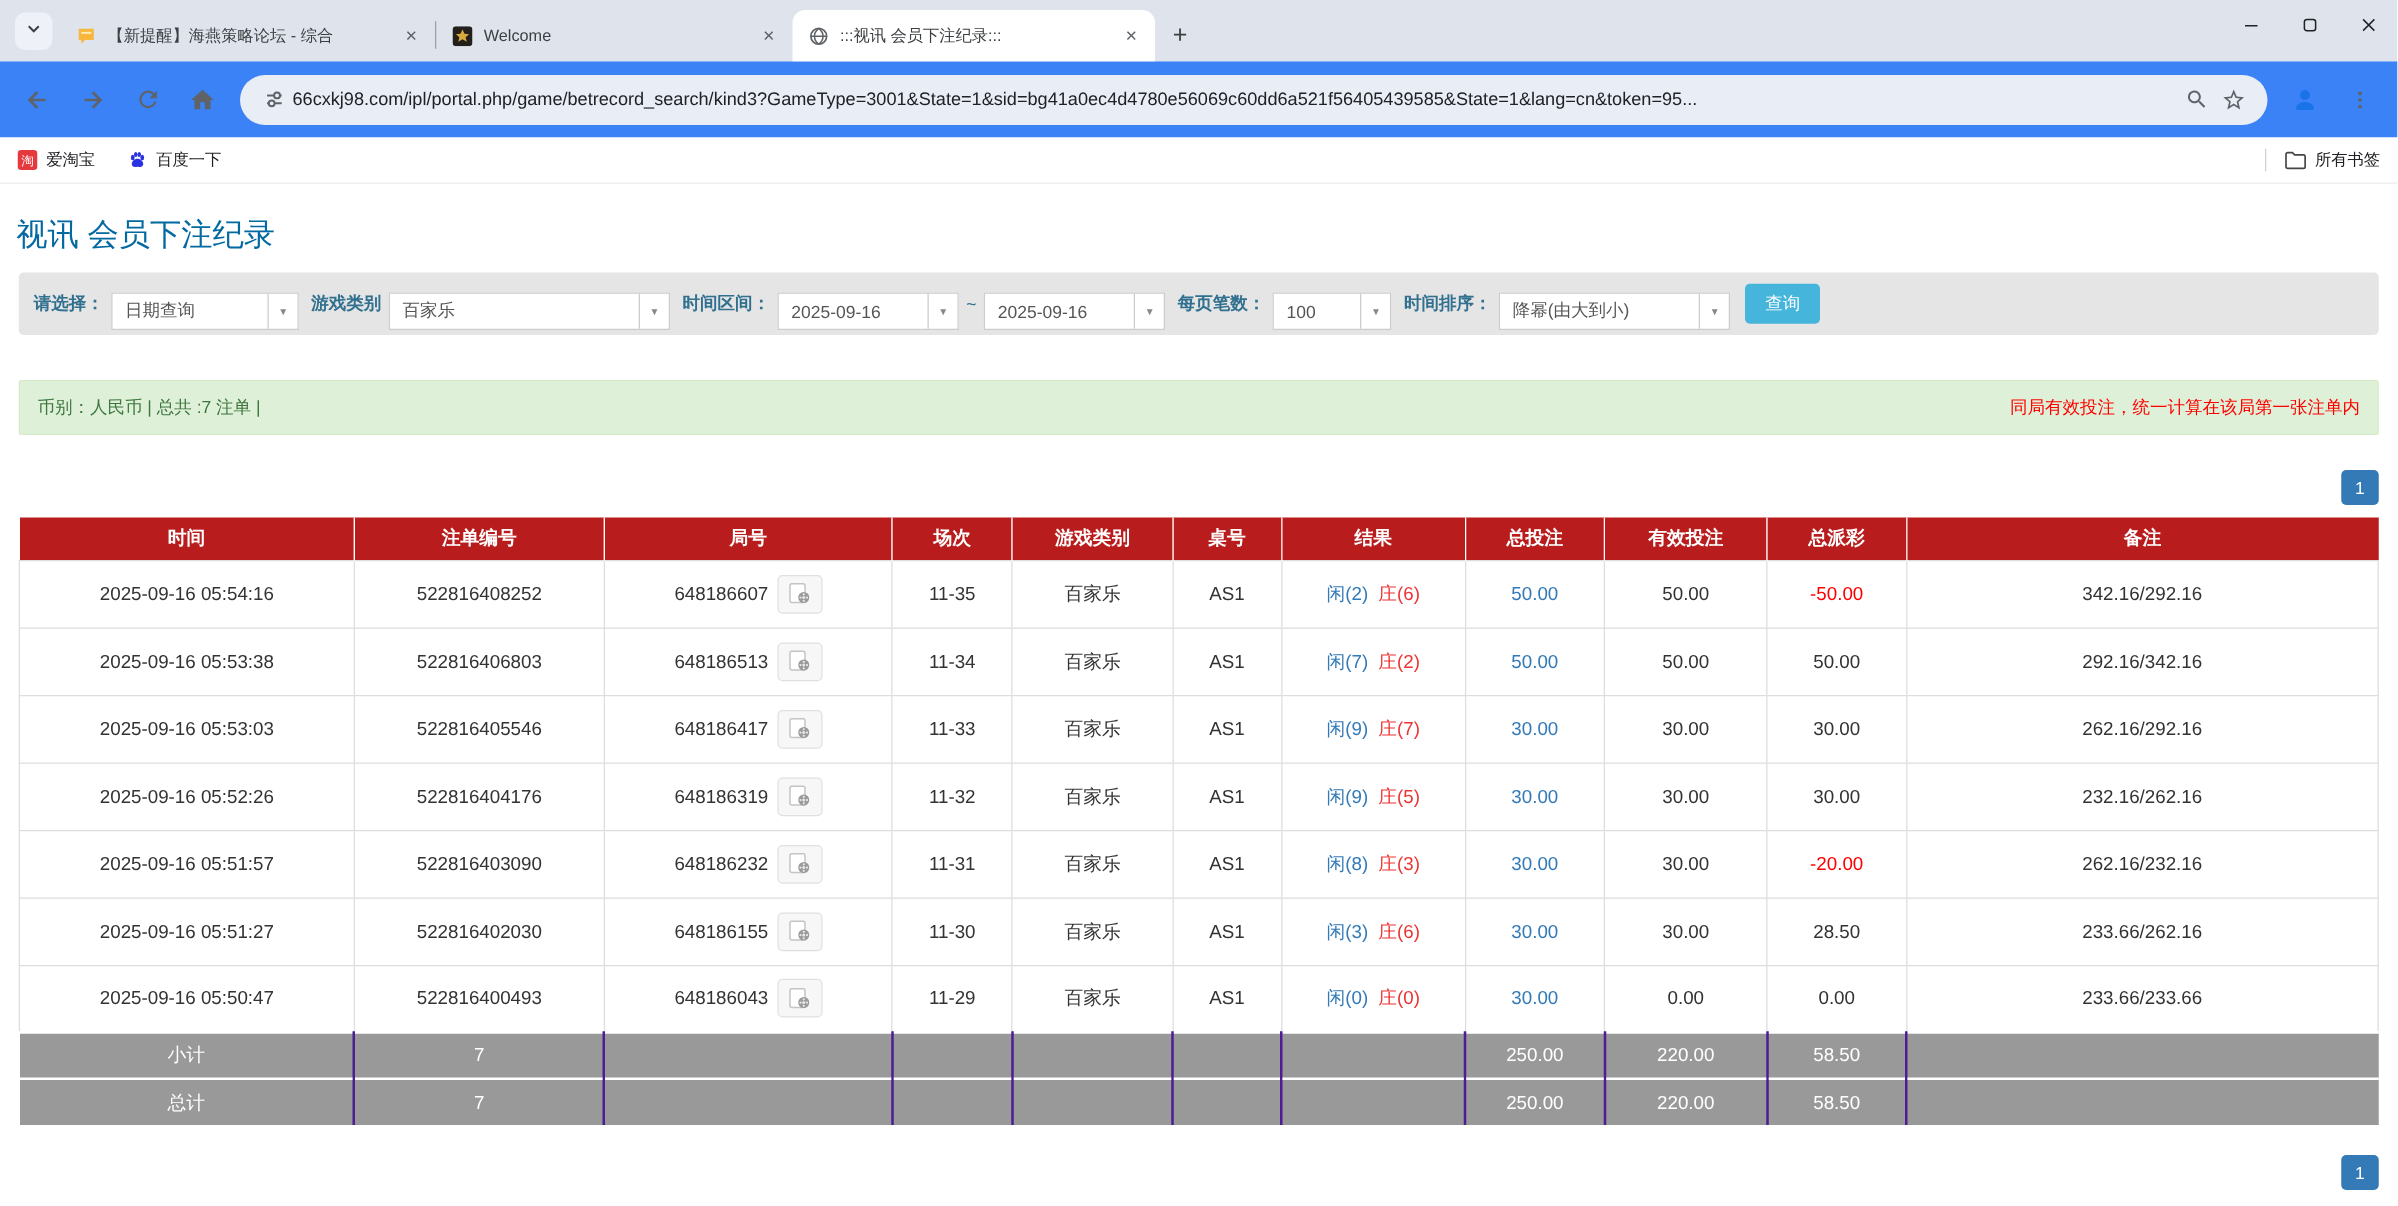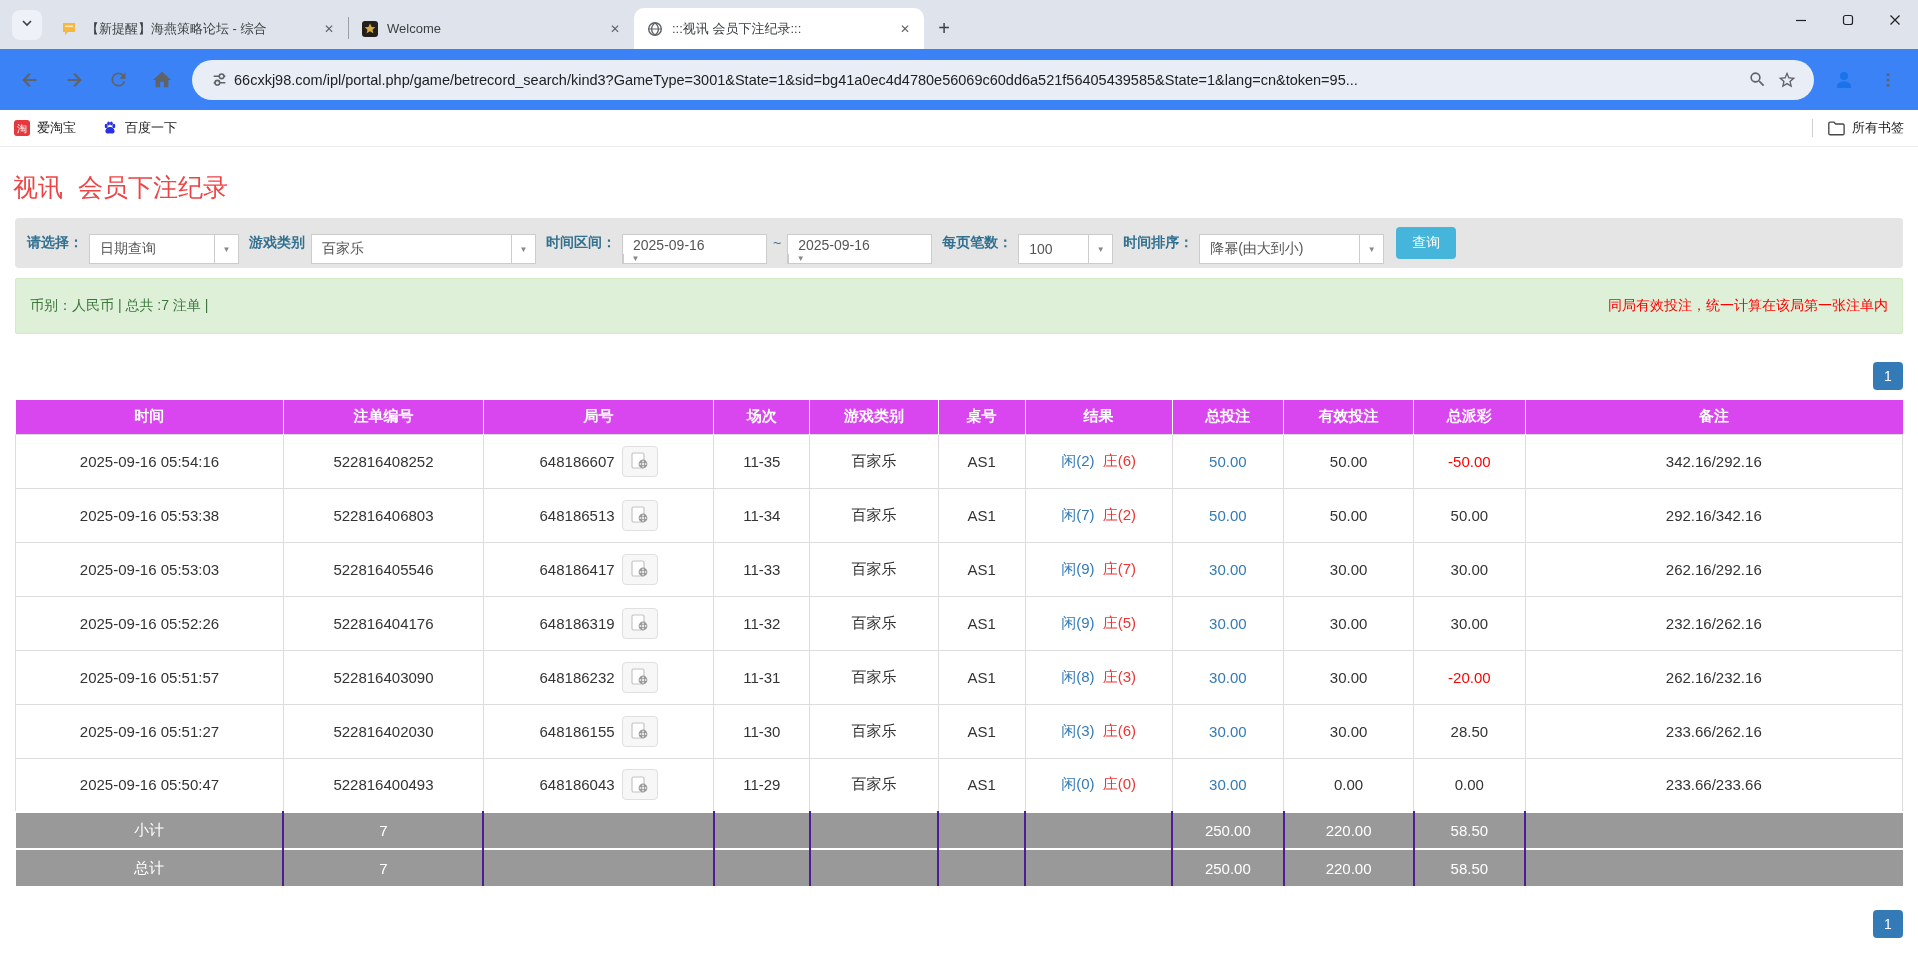--- a/index.html
+++ b/index.html
@@ -35,46 +35,46 @@
     border-bottom:1px solid #ececec; font-size:13px; color:#202124; }
   .bm-item { display:flex; align-items:center; margin-right:26px; cursor:pointer; }
   .bm-item .bm-ic { margin-right:7px; display:flex; }
   .bm-right { margin-left:auto; display:flex; align-items:center; }
   .bm-vdiv { width:1px; height:18px; background:#d0d0d0; margin-right:14px; }
   .bm-all { display:flex; align-items:center; cursor:pointer; }
   .bm-all svg { margin-right:7px; }
 
   
   .page { background:#fff; }
-  .page-title { font-size:25px; color:#ef4444; font-weight:400; margin:24px 0 14px 13px;font-family:Liberation Mono, monospace; }
+  .page-title { font-size:25px; color:#0369a1; font-weight:400; margin:24px 0 14px 13px; }
 
   .filterbar { margin:0 15px; background:#e5e5e5; border-radius:4px; height:50px;
     display:flex; align-items:center; padding:0 12px; font-size:14px; }
   .f-label { color:#31708f; font-weight:bold; margin:0 6px 0 10px; white-space:nowrap; }
   .sel { background:#fff; border:1px solid #ccc; height:30px; display:flex; align-items:stretch; cursor:pointer;margin-top:12px; }
   .sel .sel-val { display:flex; align-items:center; padding:0 10px; color:#555; white-space:nowrap; flex:1; }
   .sel .sel-arrow { width:24px; border-left:1px solid #ccc; display:flex; align-items:center; justify-content:center;
     color:#888; font-size:8px; }
-  .sel.w1{width:150px;} .sel.w2{width:225px;} .sel.w3{width:145px;flex-direction:column;} .sel.w4{width:95px;} .sel.w5{width:185px;}
+  .sel.w1{width:150px;} .sel.w2{width:225px;} .sel.w3{width:145px;} .sel.w4{width:95px;} .sel.w5{width:185px;}
   .tilde { color:#31708f; margin:0 6px; }
   .btn-query { background:#46b5dc; color:#fff; border:none; border-radius:4px; height:32px; padding:0 16px;
     font-size:14px; margin-left:12px; cursor:pointer; }
 
-  .infobar { margin:10px 15px 0 15px; background:#dff0d8; border:1px solid #d6e9c6; border-radius:2px; height:56px;
+  .infobar { margin:36px 15px 0 15px; background:#dff0d8; border:1px solid #d6e9c6; border-radius:2px; height:44px;
     display:flex; align-items:center; justify-content:space-between; padding:0 14px; font-size:14px; }
   .info-left { color:#3c763d; }
   .info-right { color:#f00; }
 
   .pager-row { margin:28px 15px 10px 15px; display:flex; justify-content:flex-end; }
   .pager-row.bottom { margin-top:24px; }
   .page-btn { min-width:30px; height:28px; background:#337ab7; color:#fff; font-size:14px; border-radius:4px;
     display:flex; align-items:center; justify-content:center; cursor:pointer; }
 
   table.bets { width:calc(100% - 30px); margin:0 15px; border-collapse:collapse; font-size:15px; }
-  table.bets th { background:#d946ef; color:#fff; font-weight:bold; height:34px; border-right:1px solid #fff;
+  table.bets th { background:#b91c1c; color:#fff; font-weight:bold; height:34px; border-right:1px solid #fff;
     text-align:center; }
   table.bets th:last-child { border-right:none; }
   table.bets td { height:54px; border:1px solid #ddd; text-align:center; color:#333; background:#fff; }
   .round-wrap { display:flex; align-items:center; justify-content:center; gap:7px; }
   .vid-btn { width:36px; height:31px; background:#f7f7f7; border:1px solid #e0e0e0; border-radius:4px;
     display:flex; align-items:center; justify-content:center; cursor:pointer; }
   .res-player { color:#337ab7; }
   .res-banker { color:#e33; margin-left:4px; }
   .bet-link { color:#337ab7; cursor:pointer; }
   .neg { color:#f00; }

